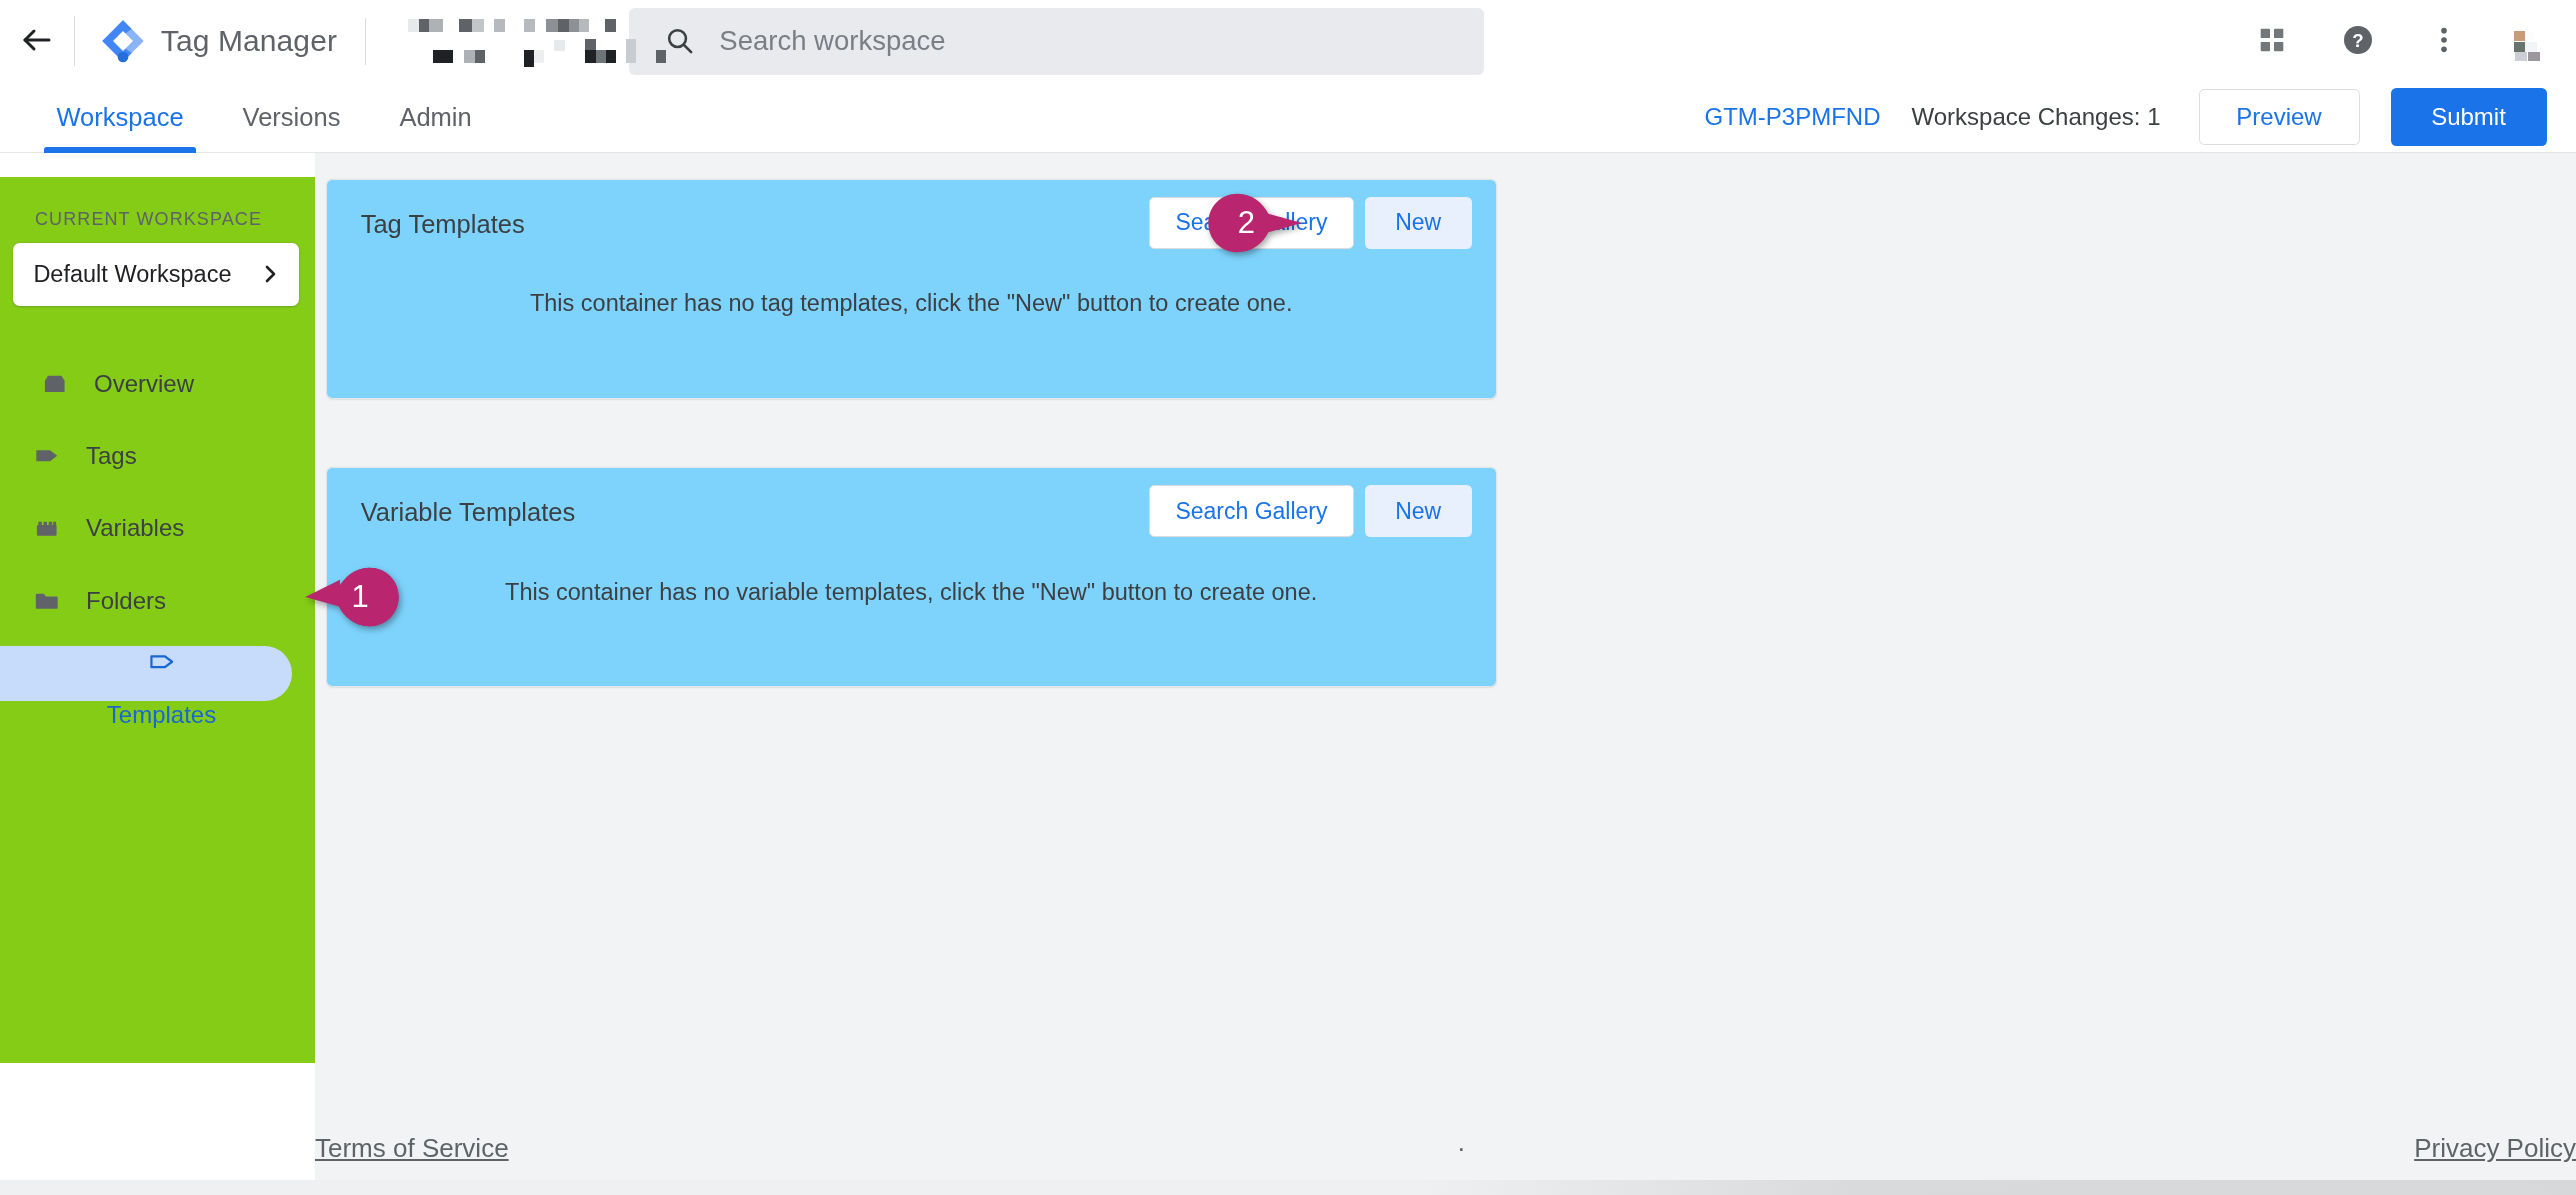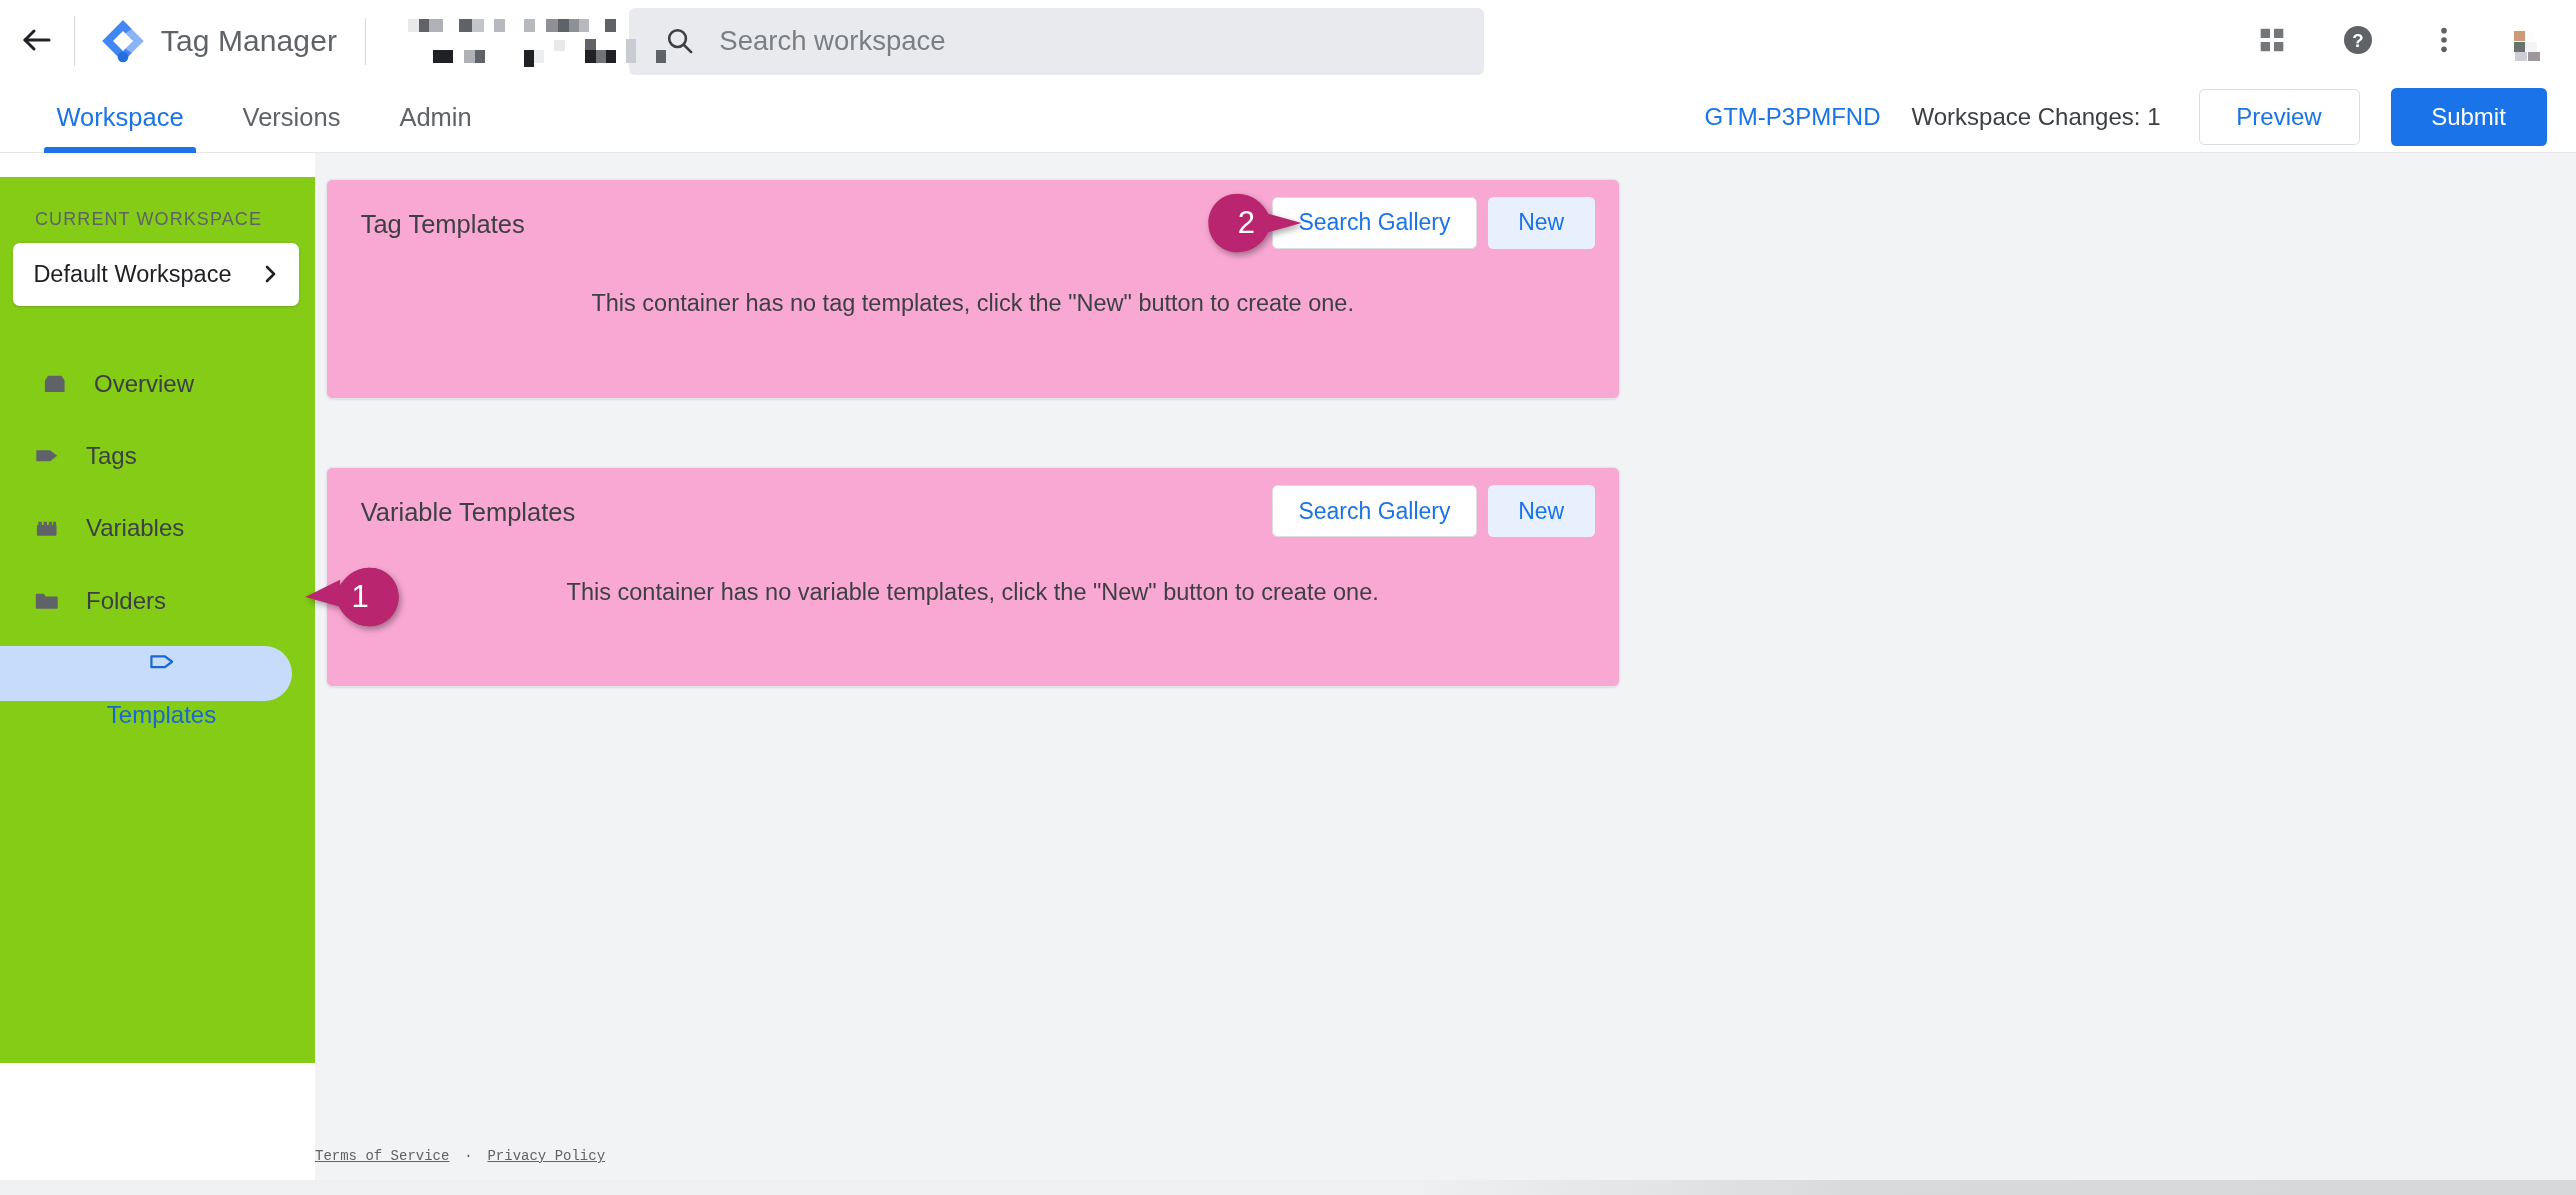--- a/index.html
+++ b/index.html
@@ -171,22 +171,22 @@
 
   
   .main {
     position: absolute; top: 153px; left: 315px;
     width: 2261px; height: 1042px;
     background: #f1f3f4;
     overflow: hidden;
   }
   .card {
     position: absolute; left: 10.7px;
-    width: 1294px;
-    background: #f9a8d4;
+    width: 1171px;
+    background: #7dd3fc;
     border: 1.3px solid #e3e5e8;
     border-radius: 6.7px;
     box-shadow: 0 0.7px 1.3px rgba(60,64,67,.1);
   }
   #card-tag { top: 25.5px; height: 220px; }
   #card-var { top: 314px; height: 220px; }
   .card-head {
     position: relative; height: 89px;
     display: flex; align-items: center;
     padding: 0 24px 0 34px;
@@ -235,22 +235,22 @@
   }
   #marker-1 { left: 305px; top: 565px; }
   #marker-1 .num { justify-content: center; padding-left: 16px; }
   #marker-2 { left: 1208px; top: 191px; }
   #marker-2 .num { justify-content: center; padding-right: 17.4px; }
 
   
   .footer {
     position: absolute; left: 315px; bottom: 31px;
     width: 2261px;
-    display: flex; align-items: center; justify-content: flex-start;
-    gap: 14.8px; font-size: 14px; color: #5f6368; font-family: Liberation Mono, monospace;
+    display: flex; align-items: center; justify-content: space-between;
+    gap: 14.8px; font-size: 26px; color: #5f6368;
   }
   .footer a { color: #5f6368; text-decoration: underline; cursor: pointer; }
   .footer .dot { text-decoration: none; }
 
   
   .hscroll {
     position: absolute; left: 0; bottom: 0;
     width: 2576px; height: 14.8px;
     background: linear-gradient(to right, #eef0f2 0%, #eef0f2 55%, #d8dadc 72%, #d6d8da 100%);
   }

